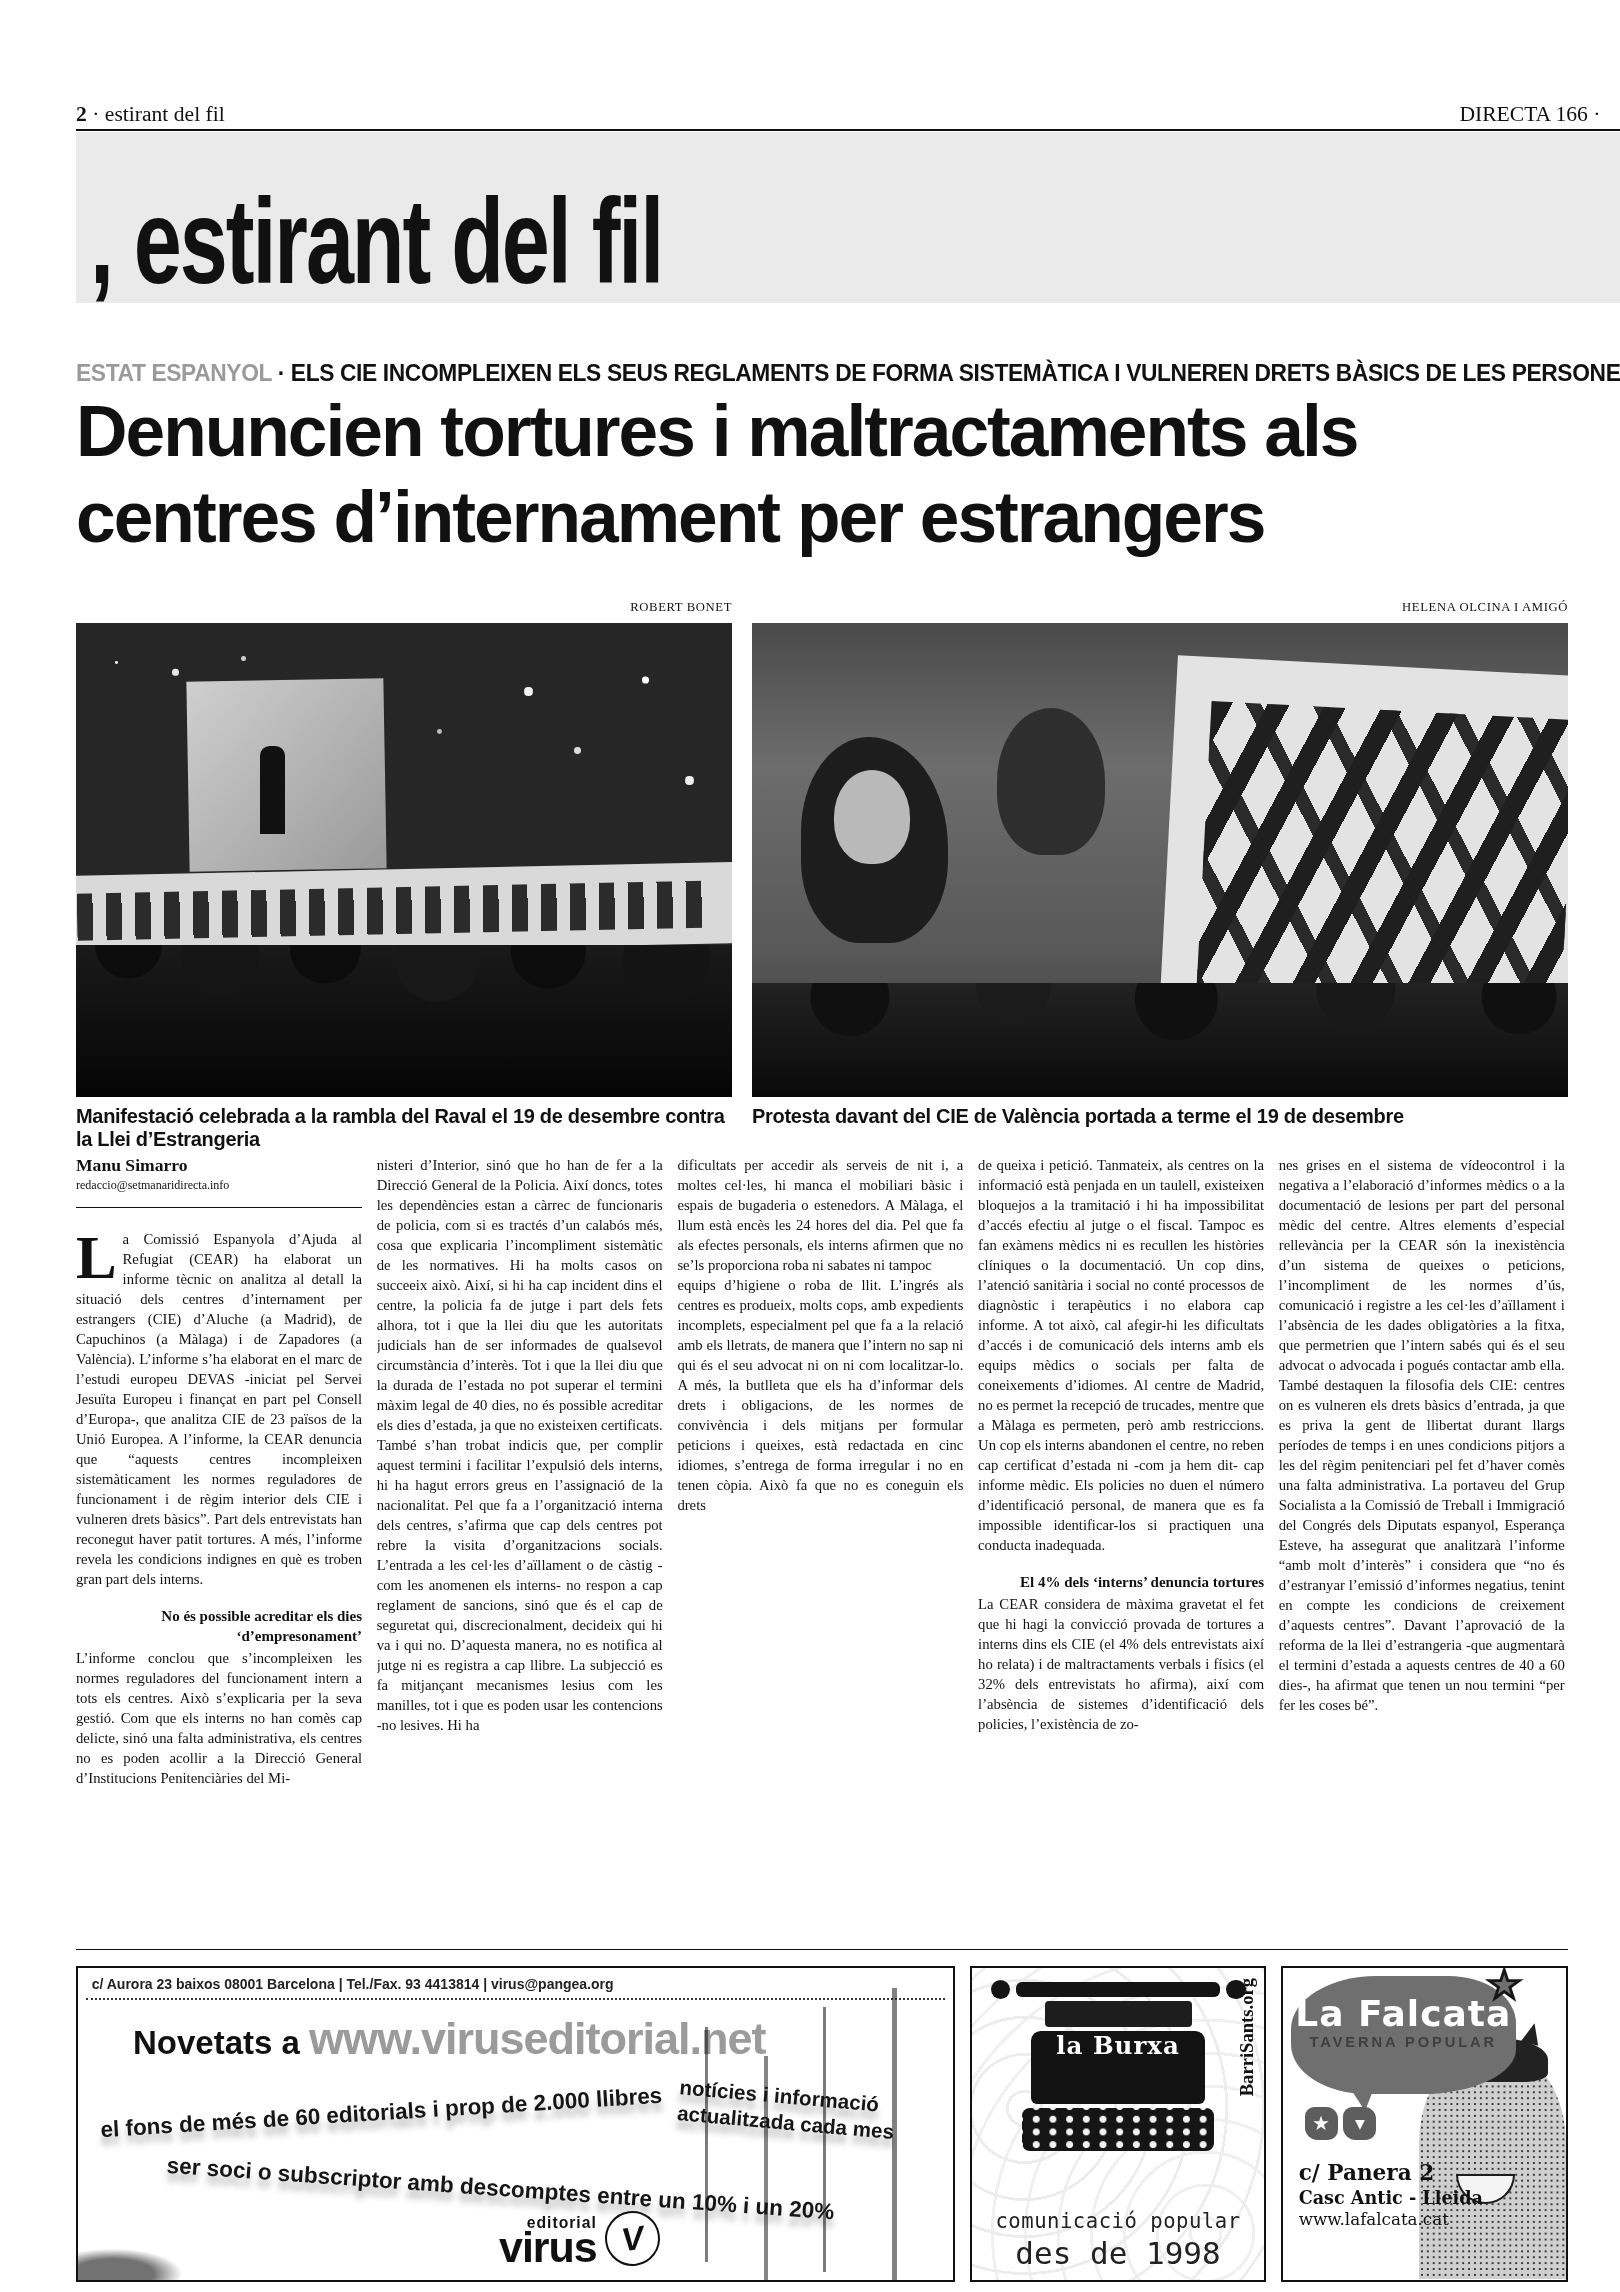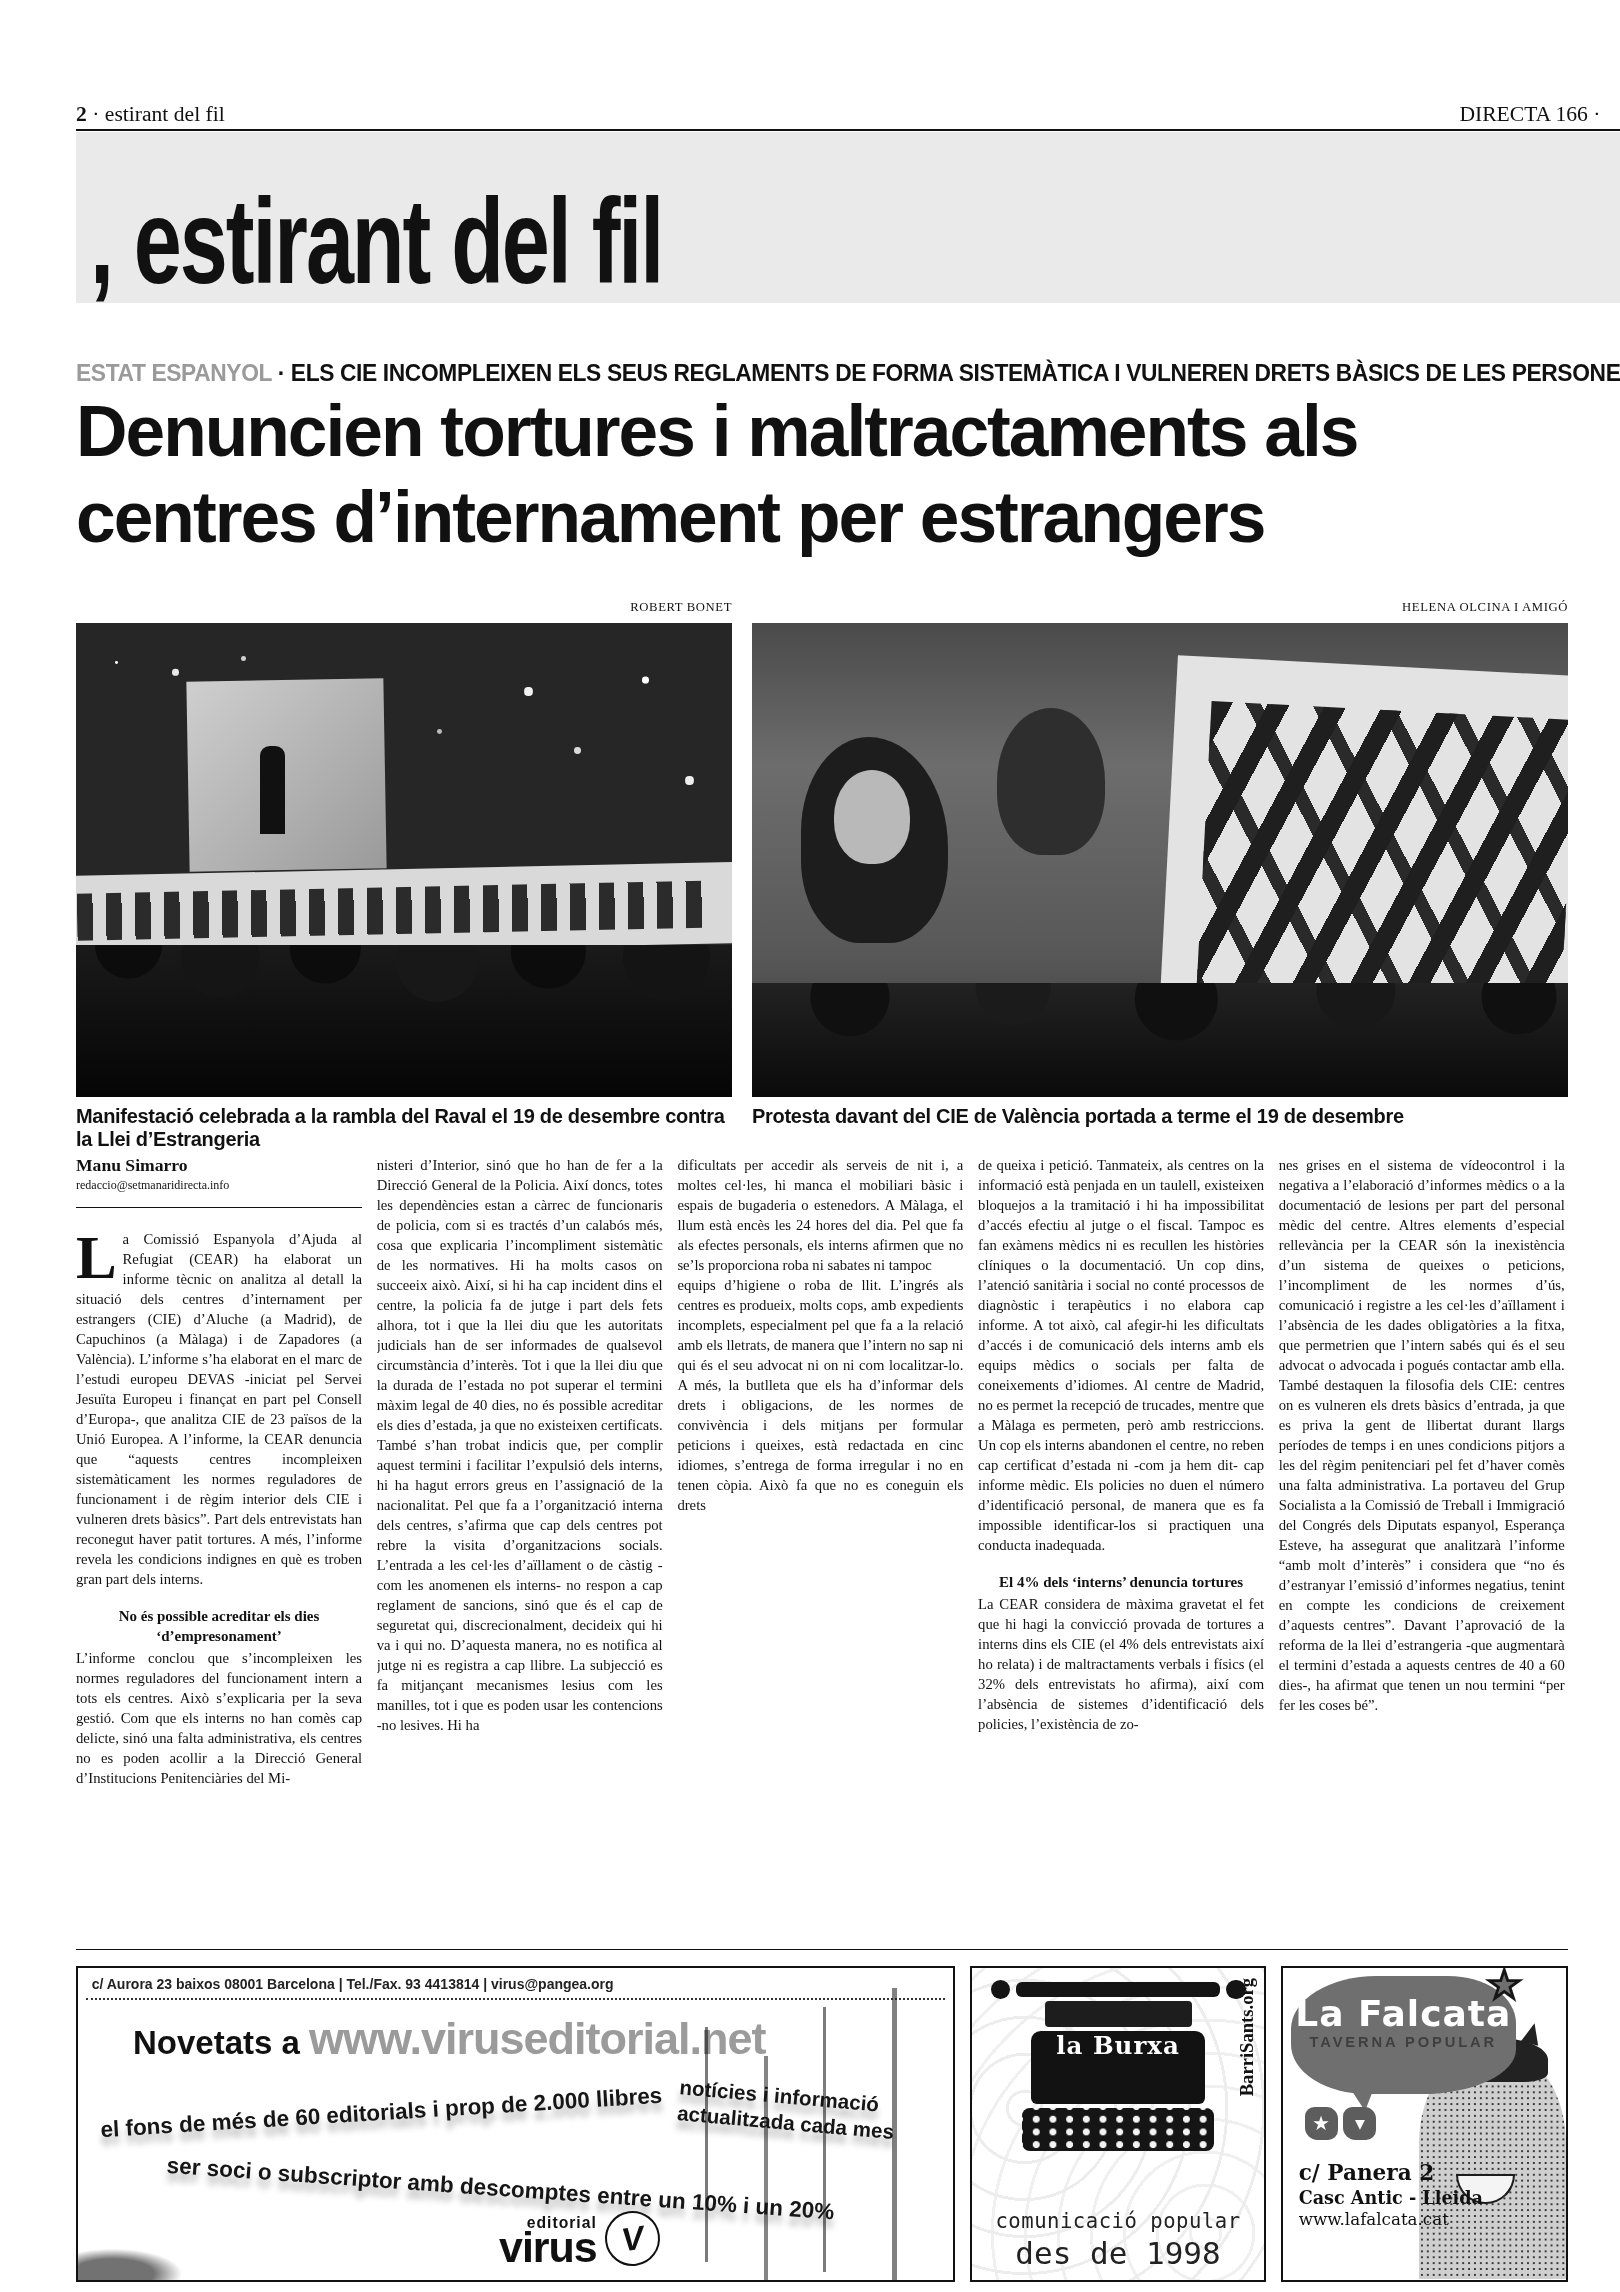--- a/index.html
+++ b/index.html
@@ -75,21 +75,21 @@
   .caption.right{left:752px;width:816px;}
 
   
   .columns{position:absolute;left:76px;top:1155px;width:1492px;height:778px;display:flex;gap:14.7px;}
   .col{flex:0 0 286px;width:286px;overflow:hidden;font-size:14.7px;line-height:20px;
        text-align:justify;}
   .byline-name{font-size:17.6px;font-weight:bold;}
   .byline-email{font-size:12px;margin-bottom:11.8px;}
   .byline-rule{border-top:1.5px solid #111;margin-bottom:21.6px;}
   .dropcap{float:left;font-size:61px;line-height:49px;font-weight:bold;padding:3.9px 5.9px 0 0;}
-  .subhead{font-weight:bold;margin:17.6px 0 2px 0;text-align:center;font-size:15px;line-height:19.6px;}
+  .subhead{font-weight:bold;margin:17.6px 0 2px 0;text-align:right;font-size:15px;line-height:19.6px;}
   .pullquote{font-family:"Liberation Sans",sans-serif;font-size:28px;line-height:39px;
              letter-spacing:-0.5px;text-align:left;margin:21.6px 0 17.6px 0;}
   p{margin:0;}
 
   
   .prefooter-rule{position:absolute;left:76px;width:1492px;top:1949px;border-top:1.5px solid #111;}
   .ad{position:absolute;top:1966px;height:316px;border:2px solid #111;background:#fff;
       box-sizing:border-box;overflow:hidden;}
   
   .ad.virus{left:76px;width:879px;font-family:"Liberation Sans",sans-serif;}

